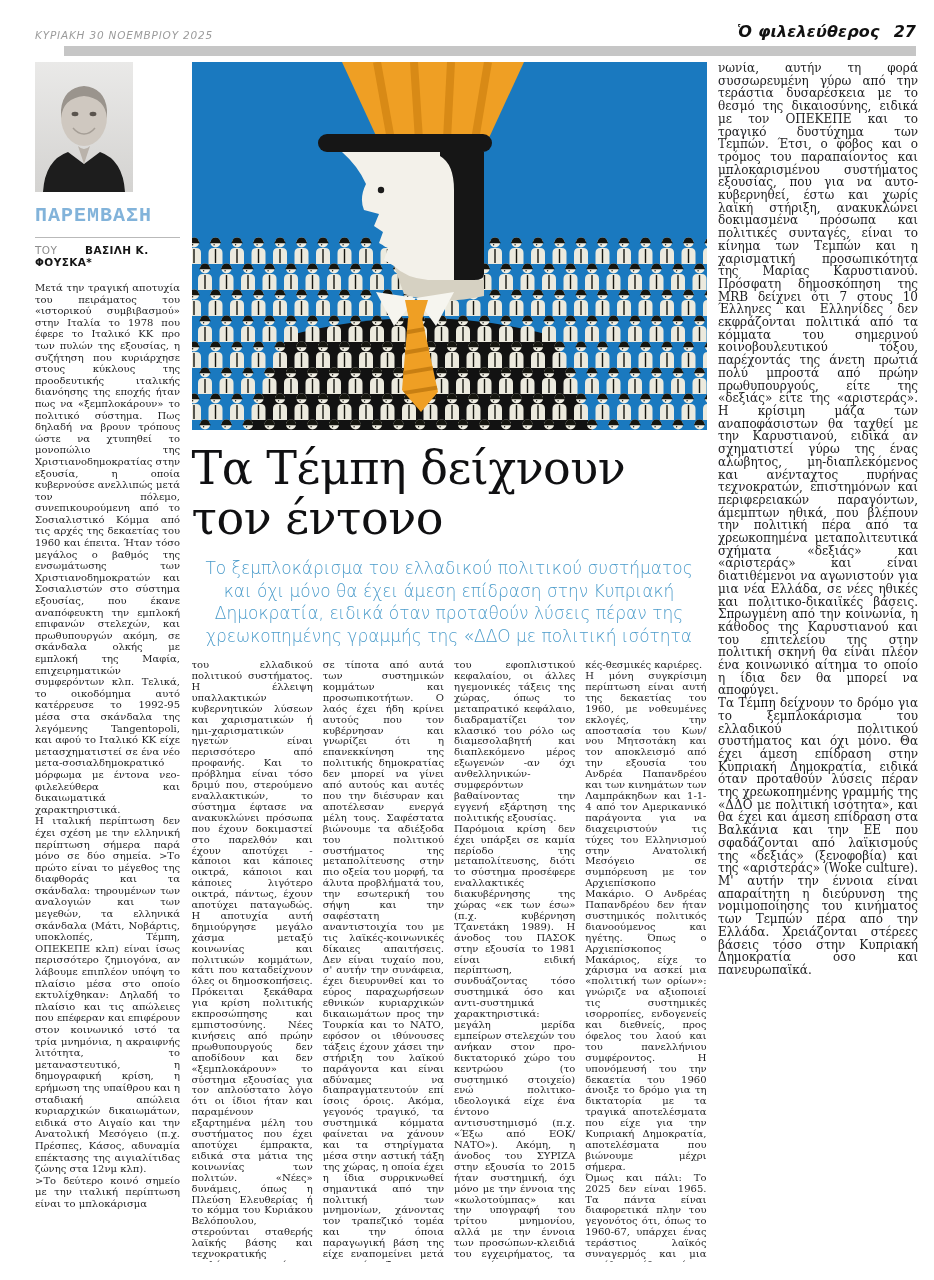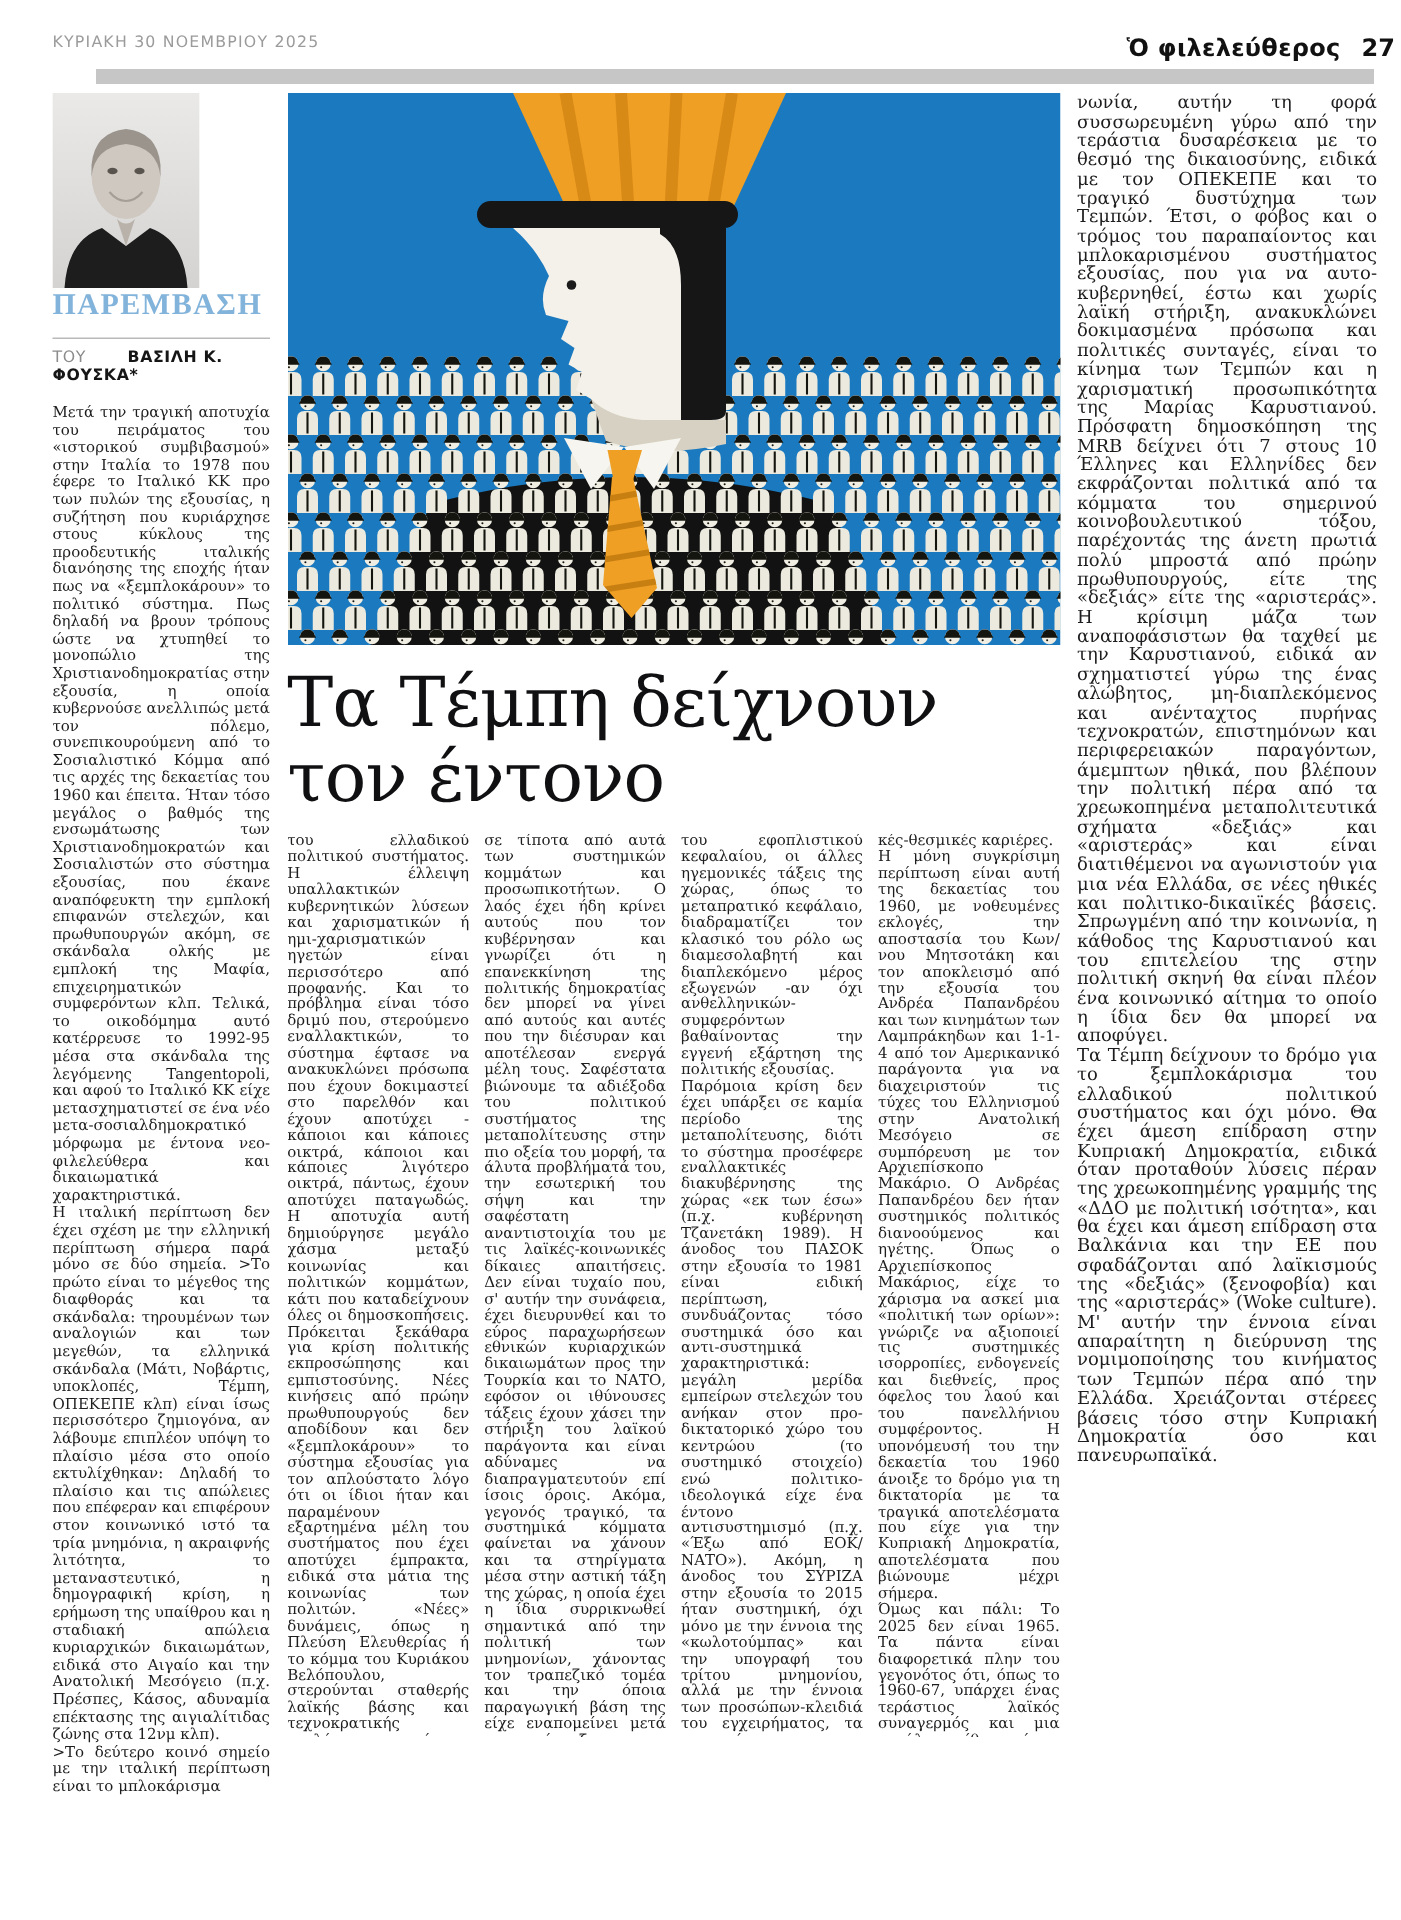--- a/index.html
+++ b/index.html
@@ -4,41 +4,42 @@
 <style>
   * { margin:0; padding:0; box-sizing:border-box; }
   html,body { background:#888; }
   .page {
     position:relative; width:934px; height:1280px; margin:0 auto;
     background:#ffffff; overflow:hidden;
     font-family:"DejaVu Serif", serif; color:#1d1d1f;
   }
   
   .hdr {
-    position:absolute; top:22px; left:35px; right:4px;
-    display:flex; justify-content:space-between; align-items:flex-start;
+    position:absolute; top:22px; left:35px; right:18px;
+    display:flex; justify-content:space-between; align-items:flex-end;
     font-family:"DejaVu Sans", sans-serif;
+    font-style:italic;
   }
   .hdr-date { font-size:10.5px; letter-spacing:.8px; color:#9b9b9b; }
   .hdr-right { display:flex; align-items:baseline; gap:14px; }
   .hdr-brand { font-size:16px; font-weight:bold; color:#111; letter-spacing:.2px; }
   .hdr-page  { font-size:16px; font-weight:bold; color:#111; }
   .hdr-bar { position:absolute; top:46px; left:64px; right:18px; height:10px; background:#c6c6c6; }
 
   
   .content {
     position:absolute; top:62px; left:35px; width:883px; height:1205px;
     display:grid; grid-template-columns:145px 515px 200px; column-gap:11.5px;
   }
 
   
   .leftcol { position:relative; }
   .portrait { width:98px; height:130px; display:block; }
   .section-label {
-    margin-top:0; font-family:Liberation Serif, serif; font-weight:bold;
+    margin-top:12px; font-family:Liberation Mono, monospace; font-weight:bold;
     font-size:20px; letter-spacing:1px; color:#82b3da;
   }
   .byline-rule { margin-top:10px; border-top:1px solid #b9b9b9; width:100%; }
   .byline { margin-top:6px; font-family:"DejaVu Sans", sans-serif; font-size:10.5px; letter-spacing:.4px; }
   .byline .pre { color:#8c8c8c; }
   .byline .name { color:#151515; font-weight:bold;margin-left:24px; }
   .left-body {
     margin-top:14px; height:985px; overflow:hidden;
     font-size:10px; line-height:11.6px; text-align:justify;
     white-space:pre-line; hyphens:auto; -webkit-hyphens:auto;
@@ -373,20 +374,21 @@
             </g>
           </g>
         </g>
       </svg>
 
       <h1 class="headline">
         <span>Τα Τέμπη δείχνουν</span><br>
         <span>τον έντονο</span>
       </h1>
 
+      <div class="subheadline">Το ξεμπλοκάρισμα του ελλαδικού πολιτικού συστήματος και όχι μόνο θα έχει άμεση επίδραση στην Κυπριακή Δημοκρατία, ειδικά όταν προταθούν λύσεις πέραν της χρεωκοπημένης γραμμής της «ΔΔΟ με πολιτική ισότητα</div>
 
       <div class="cols">
         <div class="col">του ελλαδικού πολιτικού συστήματος. Η έλλειψη υπαλλακτικών κυβερνητικών λύσεων και χαρισματικών ή ημι-χαρισματικών ηγετών είναι περισσότερο από προφανής. Και το πρόβλημα είναι τόσο δριμύ που, στερούμενο εναλλακτικών, το σύστημα έφτασε να ανακυκλώνει πρόσωπα που έχουν δοκιμαστεί στο παρελθόν και έχουν αποτύχει - κάποιοι και κάποιες οικτρά, κάποιοι και κάποιες λιγότερο οικτρά, πάντως, έχουν αποτύχει παταγωδώς. Η αποτυχία αυτή δημιούργησε μεγάλο χάσμα μεταξύ κοινωνίας και πολιτικών κομμάτων, κάτι που καταδείχνουν όλες οι δημοσκοπήσεις. Πρόκειται ξεκάθαρα για κρίση πολιτικής εκπροσώπησης και εμπιστοσύνης. Νέες κινήσεις από πρώην πρωθυπουργούς δεν αποδίδουν και δεν «ξεμπλοκάρουν» το σύστημα εξουσίας για τον απλούστατο λόγο ότι οι ίδιοι ήταν και παραμένουν εξαρτημένα μέλη του συστήματος που έχει αποτύχει έμπρακτα, ειδικά στα μάτια της κοινωνίας των πολιτών. «Νέες» δυνάμεις, όπως η Πλεύση Ελευθερίας ή το κόμμα του Κυριάκου Βελόπουλου, στερούνται σταθερής λαϊκής βάσης και τεχνοκρατικής στελέχωσης, ενώ σε πολλά σημεία τα προγράμματά τους δεν διαφέρουν</div>
         <div class="col">σε τίποτα από αυτά των συστημικών κομμάτων και προσωπικοτήτων. Ο λαός έχει ήδη κρίνει αυτούς που τον κυβέρνησαν και γνωρίζει ότι η επανεκκίνηση της πολιτικής δημοκρατίας δεν μπορεί να γίνει από αυτούς και αυτές που την διέσυραν και αποτέλεσαν ενεργά μέλη τους. Σαφέστατα βιώνουμε τα αδιέξοδα του πολιτικού συστήματος της μεταπολίτευσης στην πιο οξεία του μορφή, τα άλυτα προβλήματά του, την εσωτερική του σήψη και την σαφέστατη αναντιστοιχία του με τις λαϊκές-κοινωνικές δίκαιες απαιτήσεις. Δεν είναι τυχαίο που, σ' αυτήν την συνάφεια, έχει διευρυνθεί και το εύρος παραχωρήσεων εθνικών κυριαρχικών δικαιωμάτων προς την Τουρκία και το ΝΑΤΟ, εφόσον οι ιθύνουσες τάξεις έχουν χάσει την στήριξη του λαϊκού παράγοντα και είναι αδύναμες να διαπραγματευτούν επί ίσοις όροις. Ακόμα, γεγονός τραγικό, τα συστημικά κόμματα φαίνεται να χάνουν και τα στηρίγματα μέσα στην αστική τάξη της χώρας, η οποία έχει η ίδια συρρικνωθεί σημαντικά από την πολιτική των μνημονίων, χάνοντας τον τραπεζικό τομέα και την όποια παραγωγική βάση της είχε εναπομείνει μετά την ένταξη στην Ευρωζώνη. Με την μερική εξαίρεση</div>
         <div class="col">του εφοπλιστικού κεφαλαίου, οι άλλες ηγεμονικές τάξεις της χώρας, όπως το μεταπρατικό κεφάλαιο, διαδραματίζει τον κλασικό του ρόλο ως διαμεσολαβητή και διαπλεκόμενο μέρος εξωγενών -αν όχι ανθελληνικών- συμφερόντων βαθαίνοντας την εγγενή εξάρτηση της πολιτικής εξουσίας.
 Παρόμοια κρίση δεν έχει υπάρξει σε καμία περίοδο της μεταπολίτευσης, διότι το σύστημα προσέφερε εναλλακτικές διακυβέρνησης της χώρας «εκ των έσω» (π.χ. κυβέρνηση Τζανετάκη 1989). Η άνοδος του ΠΑΣΟΚ στην εξουσία το 1981 είναι ειδική περίπτωση, συνδυάζοντας τόσο συστημικά όσο και αντι-συστημικά χαρακτηριστικά: μεγάλη μερίδα εμπείρων στελεχών του ανήκαν στον προ-δικτατορικό χώρο του κεντρώου (το συστημικό στοιχείο) ενώ πολιτικο-ιδεολογικά είχε ένα έντονο αντισυστημισμό (π.χ. «Έξω από ΕΟΚ/ΝΑΤΟ»). Ακόμη, η άνοδος του ΣΥΡΙΖΑ στην εξουσία το 2015 ήταν συστημική, όχι μόνο με την έννοια της «κωλοτούμπας» και την υπογραφή του τρίτου μνημονίου, αλλά με την έννοια των προσώπων-κλειδιά του εγχειρήματος, τα περισσότερα εκ των οποίων είχαν στην πλάτη τους κομματικές και πολιτι-</div>
         <div class="col">κές-θεσμικές καριέρες.
 Η μόνη συγκρίσιμη περίπτωση είναι αυτή της δεκαετίας του 1960, με νοθευμένες εκλογές, την αποστασία του Κων/νου Μητσοτάκη και τον αποκλεισμό από την εξουσία του Ανδρέα Παπανδρέου και των κινημάτων των Λαμπράκηδων και 1-1-4 από τον Αμερικανικό παράγοντα για να διαχειριστούν τις τύχες του Ελληνισμού στην Ανατολική Μεσόγειο σε συμπόρευση με τον Αρχιεπίσκοπο Μακάριο. Ο Ανδρέας Παπανδρέου δεν ήταν συστημικός πολιτικός διανοούμενος και ηγέτης. Όπως ο Αρχιεπίσκοπος Μακάριος, είχε το χάρισμα να ασκεί μια «πολιτική των ορίων»: γνώριζε να αξιοποιεί τις συστημικές ισορροπίες, ενδογενείς και διεθνείς, προς όφελος του λαού και του πανελλήνιου συμφέροντος. Η υπονόμευσή του την δεκαετία του 1960 άνοιξε το δρόμο για τη δικτατορία με τα τραγικά αποτελέσματα που είχε για την Κυπριακή Δημοκρατία, αποτελέσματα που βιώνουμε μέχρι σήμερα.
 Όμως και πάλι: Το 2025 δεν είναι 1965. Τα πάντα είναι διαφορετικά πλην του γεγονότος ότι, όπως το 1960-67, υπάρχει ένας τεράστιος λαϊκός συναγερμός και μια μεγάλη σπίθα από τα κάτω, από την κοι-</div>
       </div>

